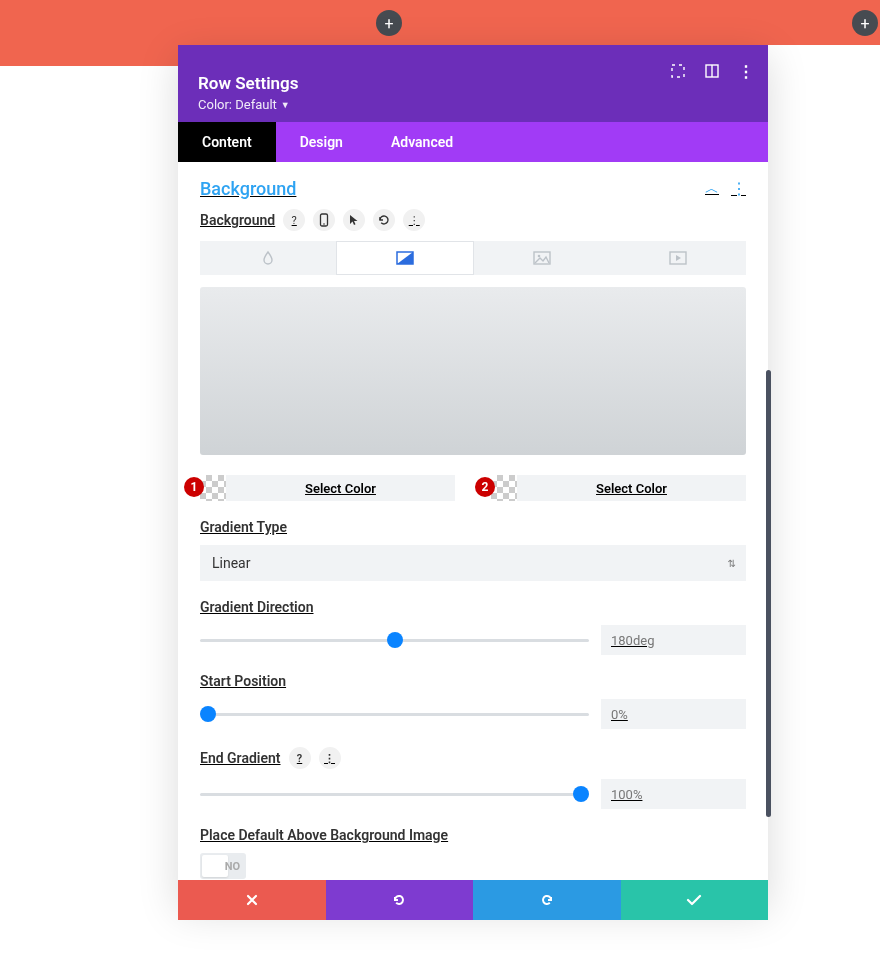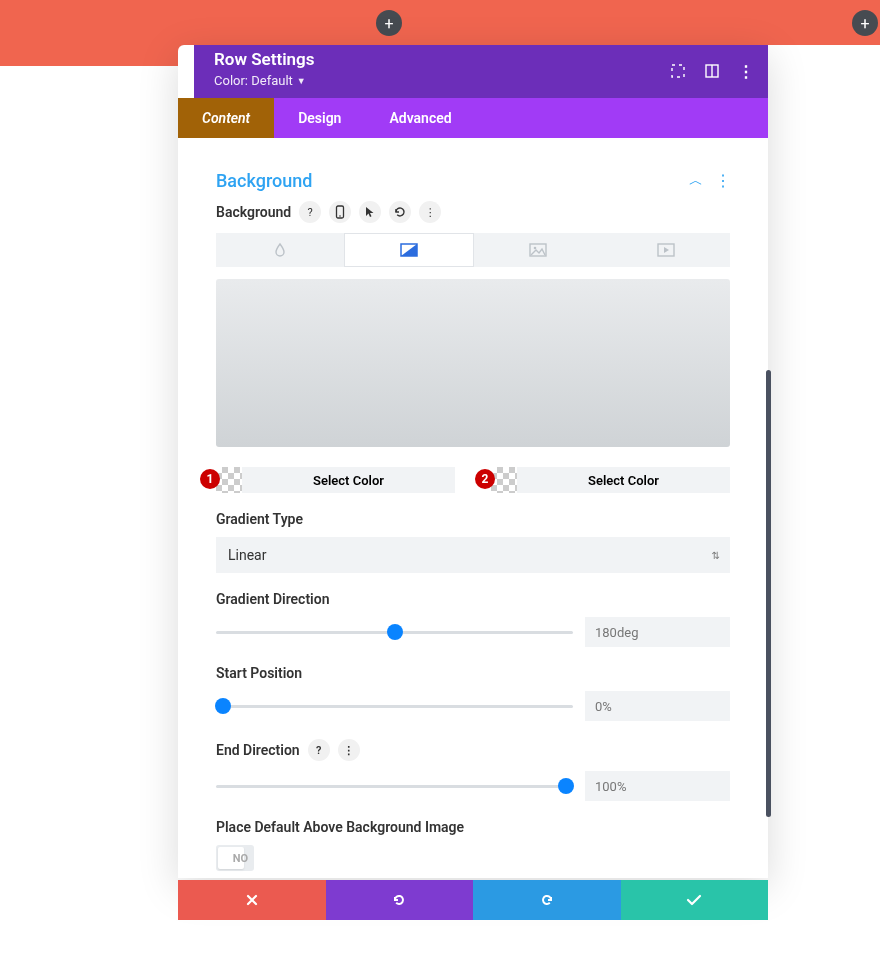--- a/index.html
+++ b/index.html
@@ -9,32 +9,32 @@
   .bg-strip { position: absolute; top: 0; left: 0; right: 0; height: 66px; display: flex; }
   .bg-left { width: 278px; background: #f0654f; height: 66px; }
   .bg-right { flex: 1; background: #f0654f; height: 45px; position: relative; }
   .bg-right::after { content:""; position:absolute; left:0; right:0; top:45px; height:21px; background:#fff; }
   .add-btn { position: absolute; width: 26px; height: 26px; border-radius: 50%; background: #464b51; color: #fff; display: flex; align-items: center; justify-content: center; font-size: 16px; font-weight: 400; cursor: pointer; }
   .add-1 { top: 10px; left: 376px; }
   .add-2 { top: 10px; right: 2px; }
 
   
   .modal { position: absolute; left: 178px; top: 45px; width: 590px; background: #fff; box-shadow: 0 10px 40px rgba(0,0,0,.15); border-radius: 6px 6px 0 0; overflow: visible; }
-  .modal-header { background: #6c2eb9; color: #fff; padding: 4px 20px 10px; position: relative; margin-left: 16px; }
+  .modal-header { background: #6c2eb9; color: #fff; padding: 28px 20px 10px; position: relative; }
   .modal-title { font-size: 17px; font-weight: 600; }
   .modal-preset { font-size: 13px; margin-top: 4px; opacity: .9; display: flex; align-items: center; gap: 4px; }
   .preset-caret { font-size: 9px; }
   .header-icons { position: absolute; right: 14px; top: 18px; display: flex; gap: 18px; align-items: center; }
   .header-icons span { width: 16px; height: 16px; display: inline-flex; align-items: center; justify-content: center; cursor: pointer; }
 
   .tabs { background: #a13bf6; display: flex; }
   .tab { padding: 12px 24px; color: #fff; font-size: 14px; font-weight: 600; cursor: pointer; }
-  .tab.active { background: #a16207; font-style: italic; }
-
-  .body { background: #fff; padding: 16px; max-height: 740px; overflow-y: auto; }
+  .tab.active { background: #000000; }
+
+  .body { background: #fff; padding: 0; max-height: 740px; overflow-y: auto; text-decoration: underline; }
 
   .section-head { display: flex; align-items: center; justify-content: space-between; padding: 16px 22px 10px; }
   .section-title { color: #2ea3f2; font-size: 18px; font-weight: 500; }
   .section-ctrls { display: flex; align-items: center; gap: 12px; color: #2ea3f2; }
   .chev-up { font-size: 14px; }
   .dots-v { font-size: 16px; line-height: 1; letter-spacing: -1px; }
 
   .field-group { padding: 0 22px; }
   .label-row { display: flex; align-items: center; gap: 8px; margin-bottom: 10px; }
   .label-text { font-size: 14px; font-weight: 600; color: #333; }
@@ -67,21 +67,21 @@
   .select { width: 100%; height: 36px; background: #f1f3f5; border: none; padding: 0 12px; font-size: 14px; color: #333; appearance: none; position: relative; }
   .select-wrap { position: relative; }
   .select-wrap::after { content: "⇅"; position: absolute; right: 10px; top: 50%; transform: translateY(-50%); font-size: 10px; color: #777; pointer-events: none; }
 
   .slider-row { display: flex; gap: 12px; align-items: center; }
   .slider-wrap { flex: 1; position: relative; height: 20px; display:flex; align-items:center; }
   .track { width: 100%; height: 3px; background: #d9dde1; border-radius: 2px; position: relative; }
   .thumb { position: absolute; top: 50%; width: 16px; height: 16px; background: #0a84ff; border-radius: 50%; transform: translate(-50%, -50%); cursor: pointer; }
   .slider-val { width: 145px; height: 30px; background: #f1f3f5; padding: 0 10px; font-size: 13px; color: #777; display:flex; align-items:center; }
 
-  .toggle { display:flex; align-items:center; width:38px; height:26px; background:#e9ecef; border-radius:3px; position:relative; cursor:pointer; }
+  .toggle { display:flex; align-items:center; width:46px; height:26px; background:#e9ecef; border-radius:3px; position:relative; cursor:pointer; }
   .toggle-knob { position:absolute; left:2px; top:2px; width:26px; height:22px; background:#fff; border-radius:2px; box-shadow:0 1px 2px rgba(0,0,0,.1); }
   .toggle-label { position:absolute; right:6px; font-size:11px; font-weight:700; color:#aaa; }
 
   .scroll-indicator { position:absolute; right:-3px; top:325px; width:5px; height:447px; background:#4a5160; border-radius:3px; }
 
   .footer { position: absolute; left: 178px; top: 880px; width: 590px; height: 40px; display: flex; }
   .fbtn { flex: 1; color: #fff; display: flex; align-items: center; justify-content: center; cursor: pointer; font-size: 15px; }
   .fb-close  { background: #eb5a50; }
   .fb-undo   { background: #7e3bd0; }
   .fb-redo   { background: #2b9ae3; }
@@ -230,21 +230,21 @@
             <div class="track">
                 <div class="thumb" style="left:2%"></div>
               </div>
           </div>
           <div class="slider-val">0%</div>
         </div>
       </div>
 
       <div class="field">
         <div class="field-label">
-          <span>End Direction</span>
+          <span>End Gradient</span>
           <span class="chip">?</span>
           <span class="chip">⋮</span>
         </div>
         <div class="slider-row">
           <div class="slider-wrap">
             <div class="track">
                 <div class="thumb" style="left:98%"></div>
               </div>
           </div>
           <div class="slider-val">100%</div>

